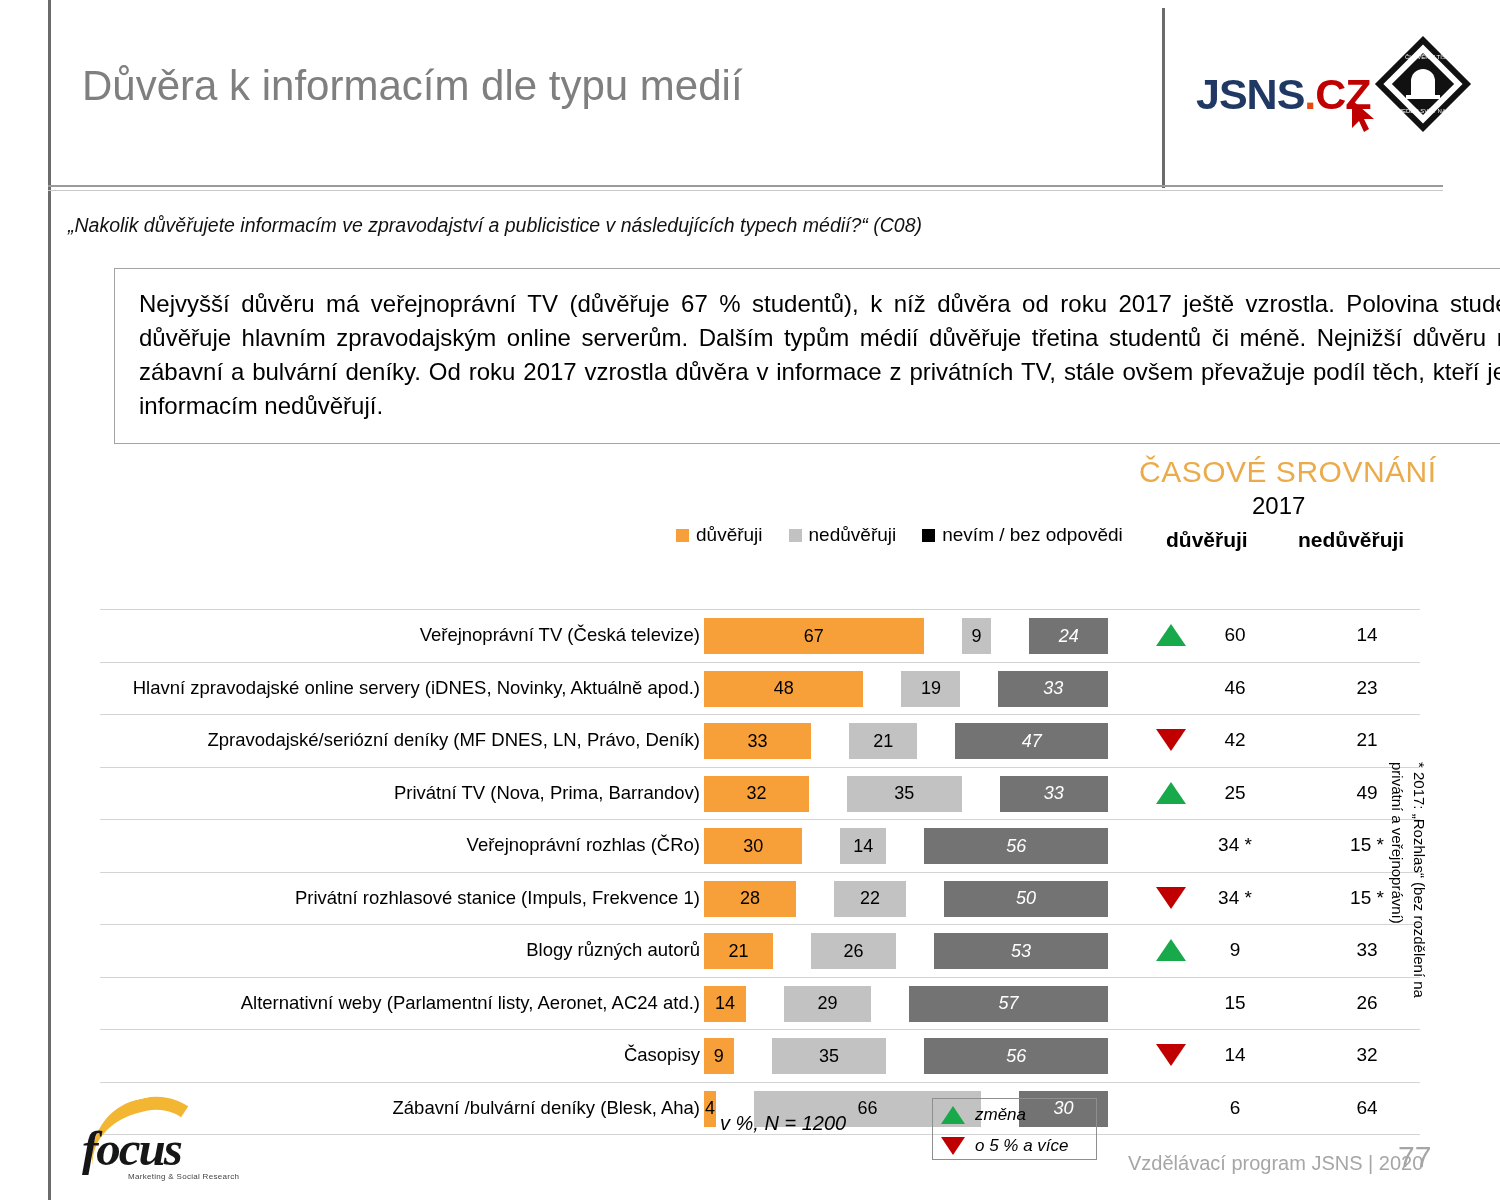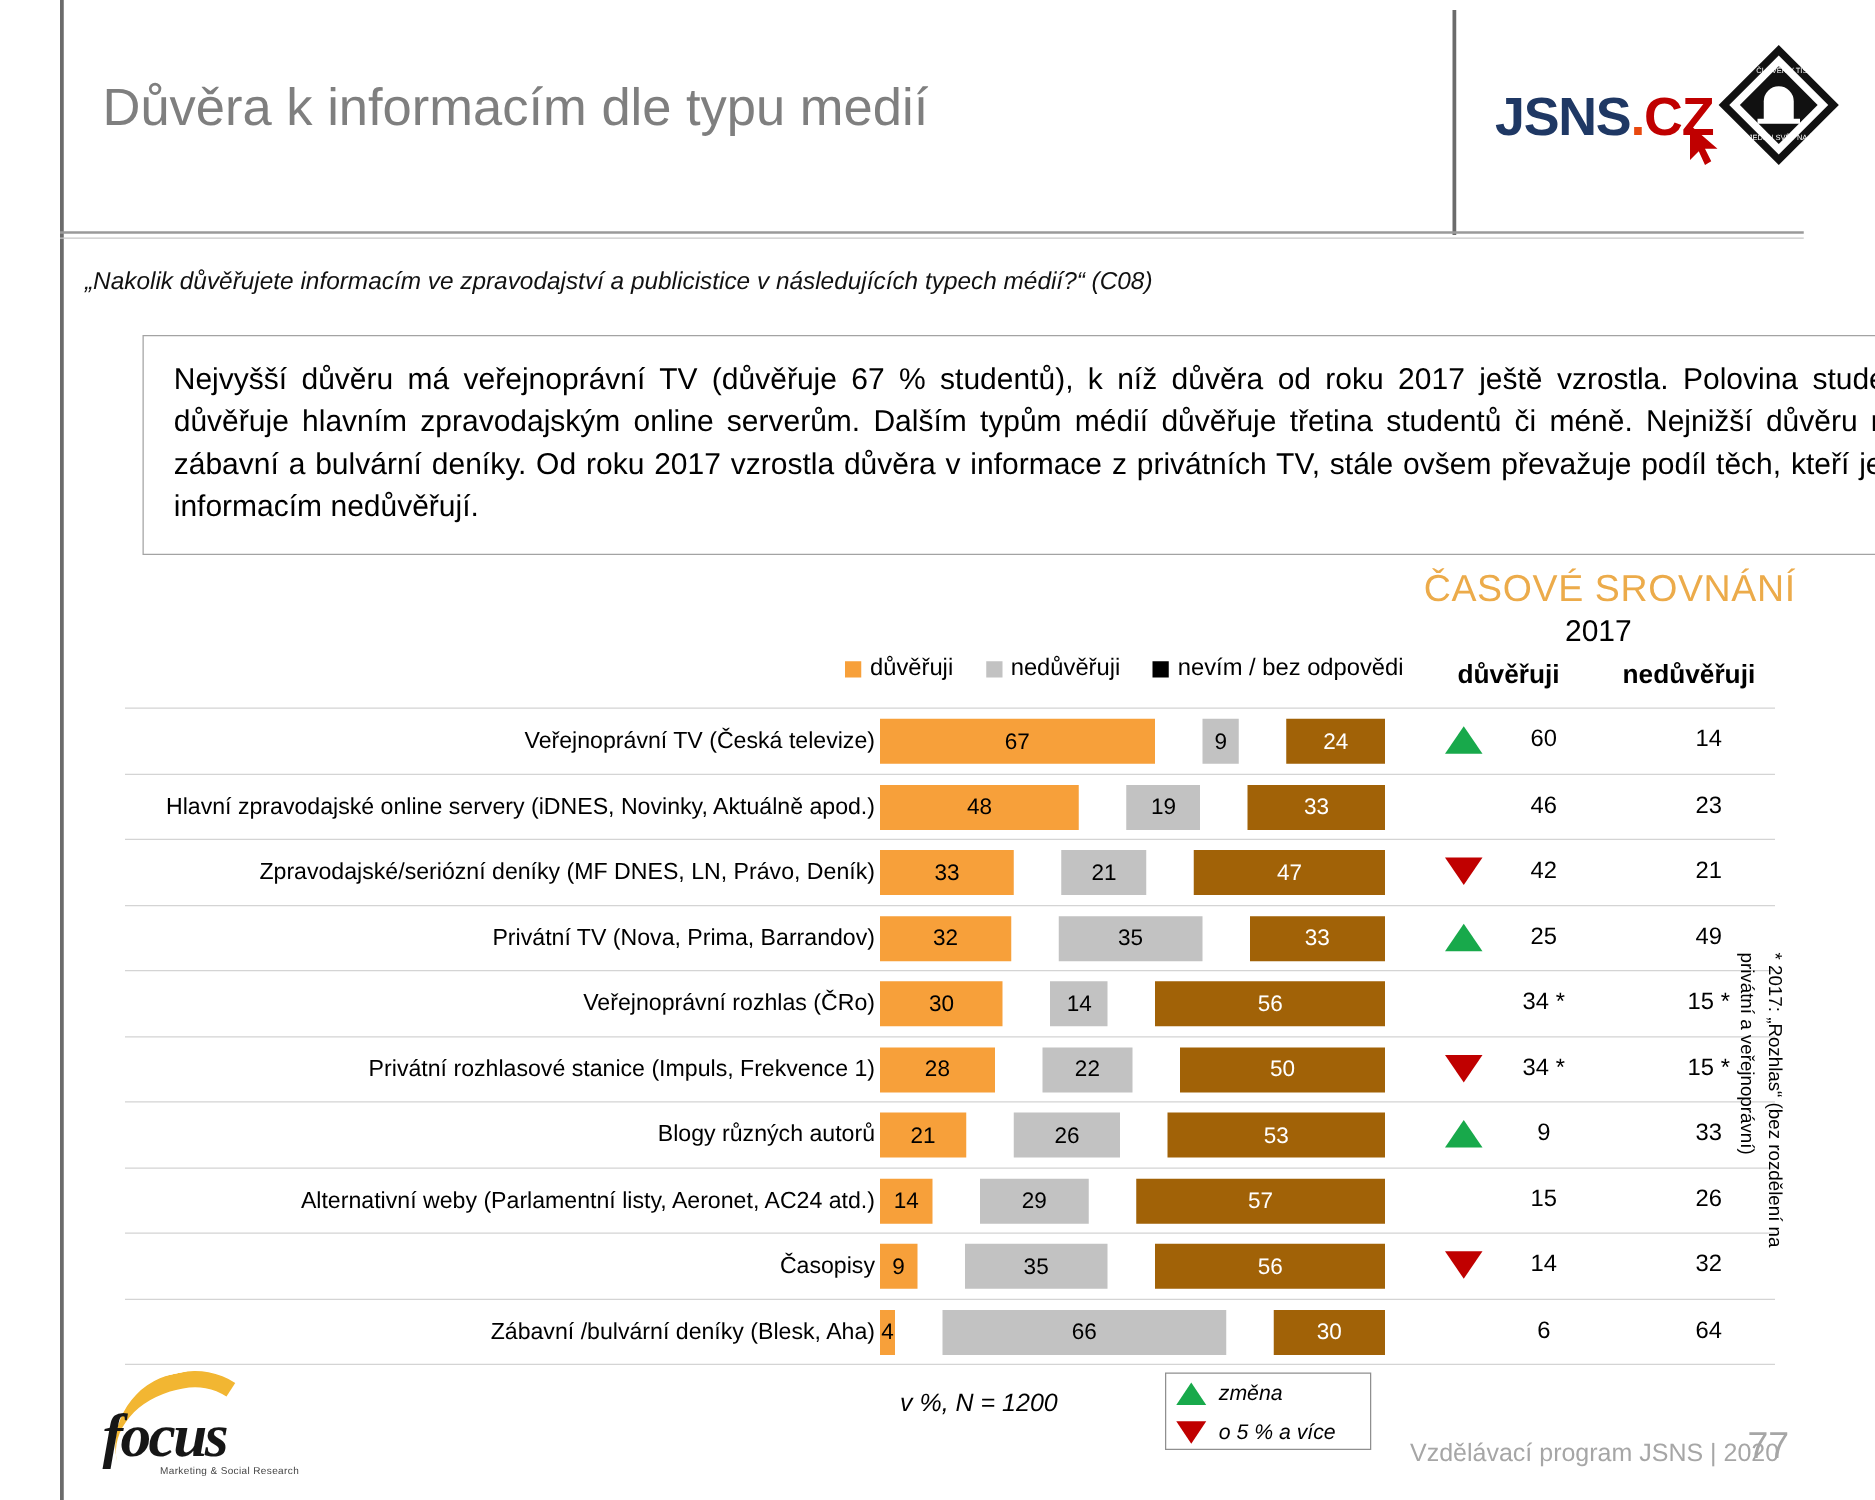--- a/index.html
+++ b/index.html
@@ -98,36 +98,36 @@
   }
   .legend .it{display:flex;align-items:center;gap:7px;white-space:nowrap;}
   .legend .sw{width:13px;height:13px;display:inline-block;}
 
   
   .chart{position:absolute;left:100px;top:566px;width:1320px;}
   .row{
     position:relative;height:51.5px;
     border-bottom:1px solid #d4d4d4;
   }
-  .row:first-child{border-top:1px solid #d4d4d4;}
+  .row:first-child{border-top:1px solid #d4d4d4;margin-top:43px;}
   .row .label{
     position:absolute;right:unset;left:0;width:600px;top:14px;
     text-align:right;font-size:18.5px;white-space:nowrap;
   }
   .bars{
     position:absolute;left:604px;top:8px;height:36px;width:404px;
     display:flex;align-items:stretch;gap:38px;
   }
   .seg{
     display:flex;align-items:center;justify-content:center;
     font-size:18px;color:#000;overflow:hidden;
   }
   .seg.a{background:#f7a03a;}
   .seg.b{background:#c2c2c2;}
-  .seg.c{background:#a16207;color:#fff;}
+  .seg.c{background:#737373;color:#fff;font-style:italic;}
   .cmp-arrow{position:absolute;left:1056px;top:14px;width:26px;height:24px;}
   .tri-up{
     width:0;height:0;border-left:15px solid transparent;border-right:15px solid transparent;
     border-bottom:22px solid #18a94b;
   }
   .tri-down{
     width:0;height:0;border-left:15px solid transparent;border-right:15px solid transparent;
     border-top:22px solid #c00000;
   }
   .cmp-v1{position:absolute;left:1090px;top:14px;width:90px;text-align:center;font-size:19px;}

